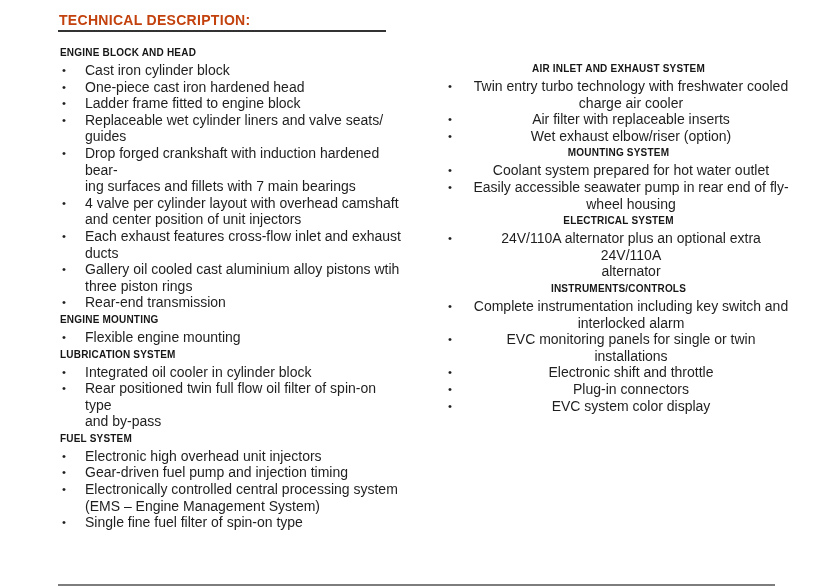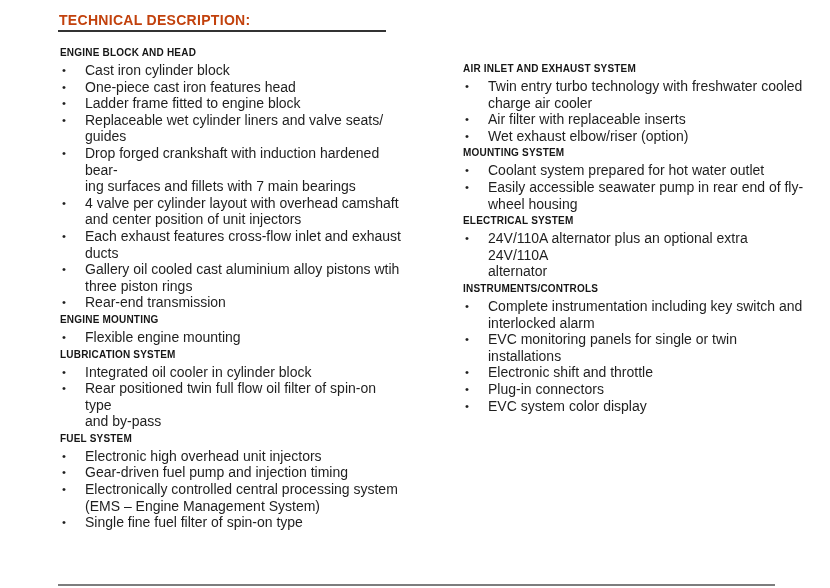--- a/index.html
+++ b/index.html
@@ -35,21 +35,21 @@
     width: 328px;
     height: 2px;
     background: #333333;
   }
   
   .col {
     position: absolute;
     width: 345px;
   }
   #col-left  { left: 60px;  top: 44px; }
-  #col-right { left: 463px; top: 60px; }
+  #col-right { left: 446px; top: 60px; text-align: center; }
 
   .sec h2 {
     margin: 0 0 1px 0;
     font-size: 10px;
     font-weight: bold;
     letter-spacing: 0.2px;
     line-height: 17px;
     color: #161616;
     white-space: nowrap;
   }
@@ -92,21 +92,21 @@
 
   <div id="doc-title">TECHNICAL DESCRIPTION:</div>
   <div id="title-rule"></div>
 
   <div class="col" id="col-left">
 
     <div class="sec">
       <h2>ENGINE BLOCK AND HEAD</h2>
       <ul>
         <li>Cast iron cylinder block</li>
-        <li>One-piece cast iron features head</li>
+        <li>One-piece cast iron hardened head</li>
         <li>Ladder frame fitted to engine block</li>
         <li>Replaceable wet cylinder liners and valve seats/
 guides</li>
         <li>Drop forged crankshaft with induction hardened bear-
 ing surfaces and fillets with 7 main bearings</li>
         <li>4 valve per cylinder layout with overhead camshaft
 and center position of unit injectors</li>
         <li>Each exhaust features cross-flow inlet and exhaust
 ducts</li>
         <li>Gallery oil cooled cast aluminium alloy pistons wtih

